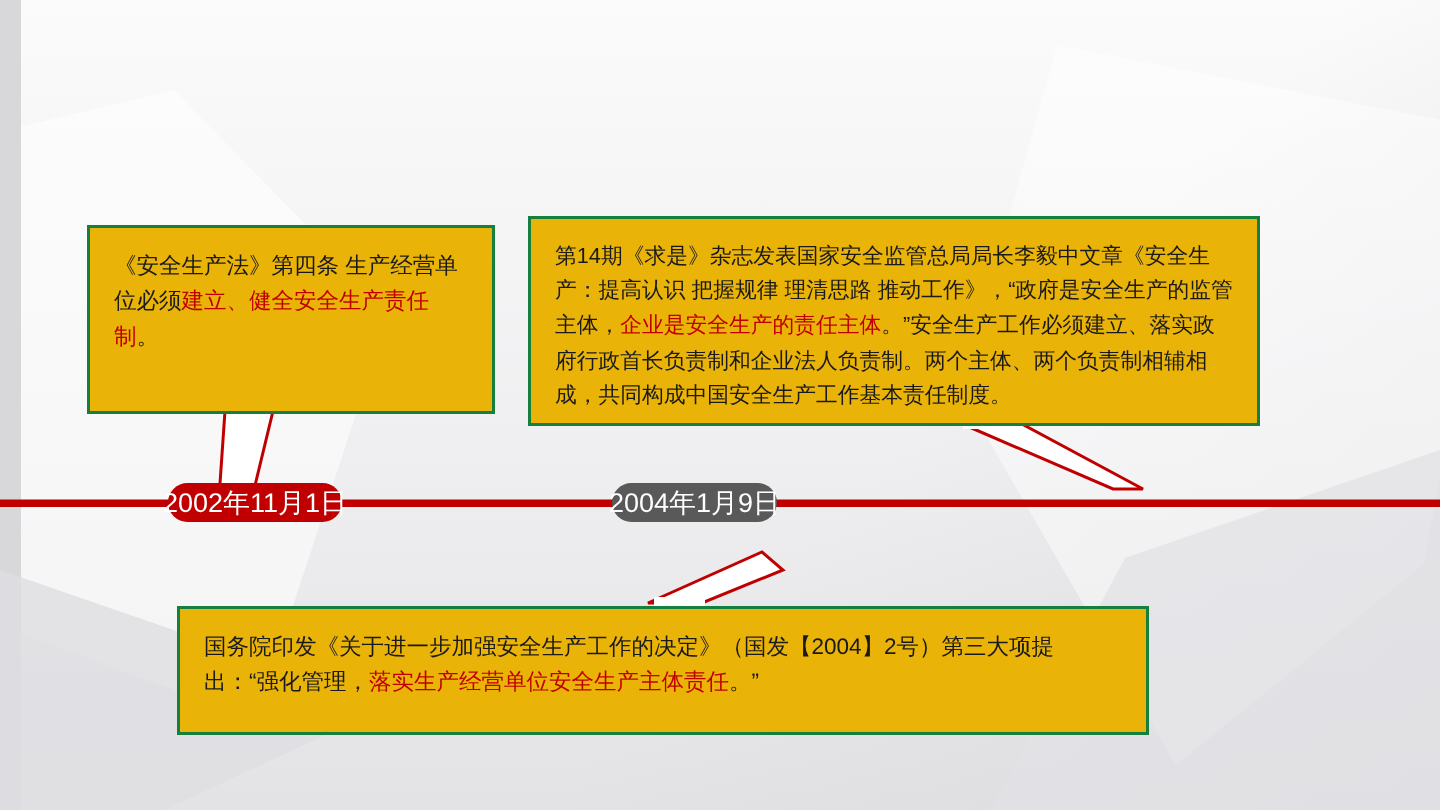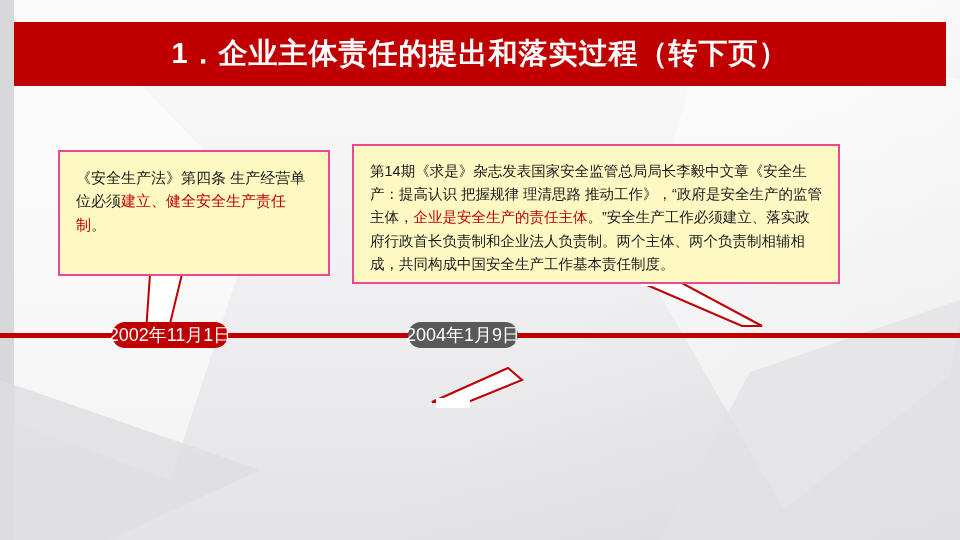--- a/index.html
+++ b/index.html
@@ -117,22 +117,22 @@
   }
   .tl-node.red { background: #c00000; }
   .tl-node.gray { background: #595959; }
   .tl-node-1 { left: 112px; width: 116px; }
   .tl-node-2 { left: 408px; width: 110px; }
   .tl-node-3 { left: 718px; width: 114px; }
 
   
   .callout {
     position: absolute;
-    background: #fef9c3;
-    border: 2px solid #ec4899;
+    background: #eab308;
+    border: 2px solid #15803d;
     box-sizing: border-box;
     padding: 14px 16px;
     font-size: 15px;
     line-height: 1.55;
     color: #1a1a1a;
   }
   .callout.box1 {
     left: 58px;
     top: 150px;
     width: 272px;
@@ -191,23 +191,20 @@
 </style>
 </head>
 <body>
 
 <div class="slide">
   <div class="bg-poly"></div>
   <div class="bg-edge-l"></div>
   <div class="bg-tri-1"></div>
   <div class="bg-tri-2"></div>
 
-  <div class="title-bar">
-    <div class="title-text">1．企业主体责任的提出和落实过程（转下页）</div>
-  </div>
 
   <svg class="tails" width="960" height="540">
 
     <polygon points="150,274 182,274 168,332 146,332" fill="#ffffff" stroke="#c00000" stroke-width="2"></polygon>
     <rect x="152" y="268" width="28" height="10" fill="#ffffff"></rect>
 
     <polygon points="640,282 680,282 762,326 742,326" fill="#ffffff" stroke="#c00000" stroke-width="2"></polygon>
     <rect x="642" y="276" width="36" height="10" fill="#ffffff"></rect>
 
     <polygon points="432,402 508,368 522,380 468,402" fill="#ffffff" stroke="#c00000" stroke-width="2"></polygon>
@@ -215,20 +212,23 @@
   </svg>
 
   <div class="callout box1">
     <span>《安全生产法》第四条  生产经营单位必须</span><span class="hl">建立、健全安全生产责任制</span><span>。</span>
   </div>
 
   <div class="callout box2">
     <span>第14期《求是》杂志发表国家安全监管总局局长李毅中文章《安全生产：提高认识 把握规律 理清思路 推动工作》，“政府是安全生产的监管主体，</span><span class="hl">企业是安全生产的责任主体</span><span>。”安全生产工作必须建立、落实政府行政首长负责制和企业法人负责制。两个主体、两个负责制相辅相成，共同构成中国安全生产工作基本责任制度。</span>
   </div>
 
+  <div class="callout box3">
+    <span>国务院印发《关于进一步加强安全生产工作的决定》（国发【2004】2号）第三大项提出：“强化管理，</span><span class="hl">落实生产经营单位安全生产主体责任</span><span>。”</span>
+  </div>
 
   <div class="timeline">
     <div class="line"></div>
   </div>
   <div class="tl-node red tl-node-1">
     <span>2002年11月1日</span>
   </div>
   <div class="tl-node gray tl-node-2">
     <span>2004年1月9日</span>
   </div>

